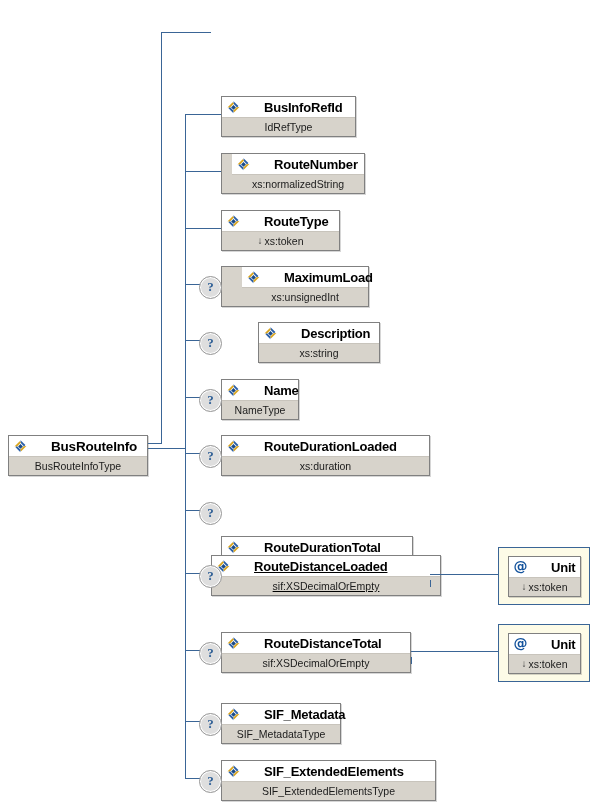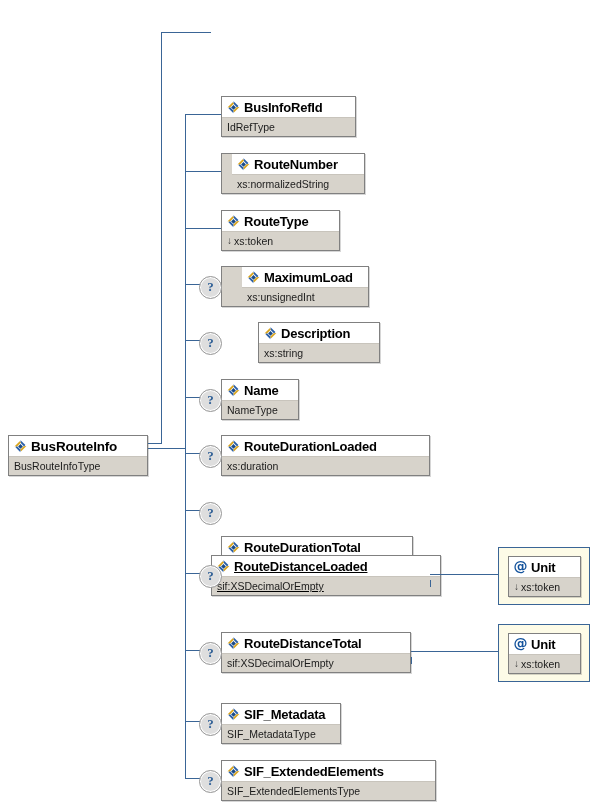--- a/index.html
+++ b/index.html
@@ -30,38 +30,40 @@
   .node .title{
     background:#ffffff;
     border-bottom:1px solid #c8c4bc;
     height:21px;
     line-height:21px;
     white-space:nowrap;
     padding:0 6px 0 4px;
     display:flex;
     align-items:center;
     box-sizing:border-box;
+    gap:20px;
   }
   .node .title .label{
     font-size:13px;
     font-weight:bold;
     color:#000000;
     letter-spacing:-.2px;
     margin-left:3px;
   }
   .node .type{
     height:18px;
     line-height:18px;
     font-size:10.5px;
     color:#1b1b1b;
     padding:0 5px 0 5px;
     white-space:nowrap;
     box-sizing:border-box;
     display:flex;
     align-items:center;
+    justify-content:center;
   }
   .node.root .title .label{font-size:13.5px;}
 
   
   .attr-frame{
     position:absolute;
     box-sizing:border-box;
     border:1px solid #3a6596;
     background:#fdfbe7;
   }

